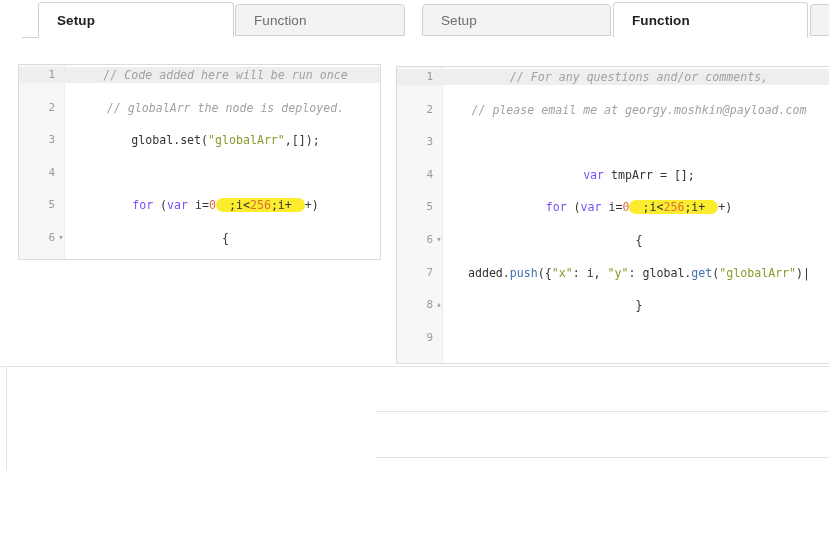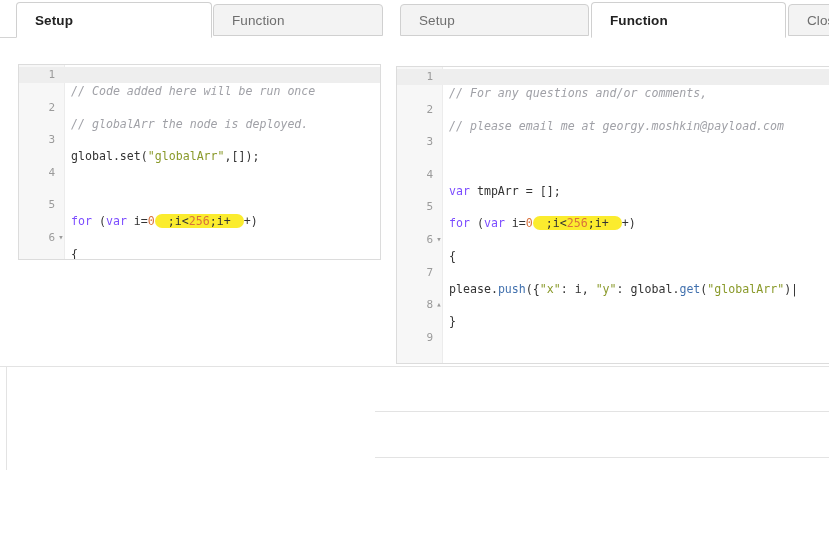--- a/index.html
+++ b/index.html
@@ -6,21 +6,21 @@
   html, body {
     margin: 0; padding: 0;
     width: 829px; height: 558px;
     background: #ffffff;
     font-family: "Liberation Sans", sans-serif;
     overflow: hidden;
   }
   #root { position: relative; width: 829px; height: 558px; background:#fff; }
 
   
-  .tabbar { position: absolute; height: 40px; }
+  .tabbar { position: absolute; height: 40px; margin-left: 22px; }
   .tab {
     position: absolute; top: 4px; height: 32px;
     background: #f3f3f3;
     border: 1px solid #d0d0d0;
     border-radius: 4px 4px 0 0;
     display: flex; align-items: center;
     padding-left: 18px;
     font-size: 13.5px; color: #6e6e6e;
     letter-spacing: .1px;
     white-space: nowrap;
@@ -60,22 +60,23 @@
   .row .ln {
     position:absolute; left:0; top:0; width: 38px;
     text-align: right; color: #9b9b9b; font-size: 11px;
     padding-right: 2px;
   }
   .row .fold {
     position:absolute; left: 38px; top:-1px; width: 8px;
     color: #9b9b9b; font-size: 9px; text-align:center;
   }
   .row .code {
-    position:absolute; left: 52px; top:16px; right:0;
+    position:absolute; left: 52px; top:0; right:0;
     color: #333;
+    text-align: center;
   }
   .cmt  { color: #a0a1a7; font-style: italic; }
   .kw   { color: #7c4dff; }
   .str  { color: #8a9a2b; }
   .num  { color: #d9713c; }
   .fn   { color: #4271ae; }
   .plain{ color: #333; }
   .hlt  { background: #fbec2e; border-radius: 7px; padding: 0 13px; }
 
   
@@ -167,21 +168,21 @@
         <span class="ln">5</span>
         <span class="code"><span class="kw">for</span><span class="plain"> (</span><span class="kw">var</span><span class="plain"> i=</span><span class="num">0</span><span class="hlt"><span class="plain">;i&lt;</span><span class="num">256</span><span class="plain">;i+</span></span><span class="plain">+)</span></span>
       </div>
       <div class="row" style="top:83.5px;">
         <span class="ln">6</span>
         <span class="fold">▾</span>
         <span class="code"><span class="plain">{</span></span>
       </div>
       <div class="row" style="top:99.8px;">
         <span class="ln">7</span>
-        <span class="code"><span class="plain">please.</span><span class="fn">push</span><span class="plain">({</span><span class="str">"x"</span><span class="plain">: i, </span><span class="str">"y"</span><span class="plain">: global.</span><span class="fn">get</span><span class="plain">(</span><span class="str">"globalArr"</span><span class="plain">)|</span></span>
+        <span class="code"><span class="plain">added.</span><span class="fn">push</span><span class="plain">({</span><span class="str">"x"</span><span class="plain">: i, </span><span class="str">"y"</span><span class="plain">: global.</span><span class="fn">get</span><span class="plain">(</span><span class="str">"globalArr"</span><span class="plain">)|</span></span>
       </div>
       <div class="row" style="top:116.1px;">
         <span class="ln">8</span>
         <span class="fold">▴</span>
         <span class="code"><span class="plain">}</span></span>
       </div>
       <div class="row" style="top:132.4px;">
         <span class="ln">9</span>
         <span class="code"></span>
       </div>

